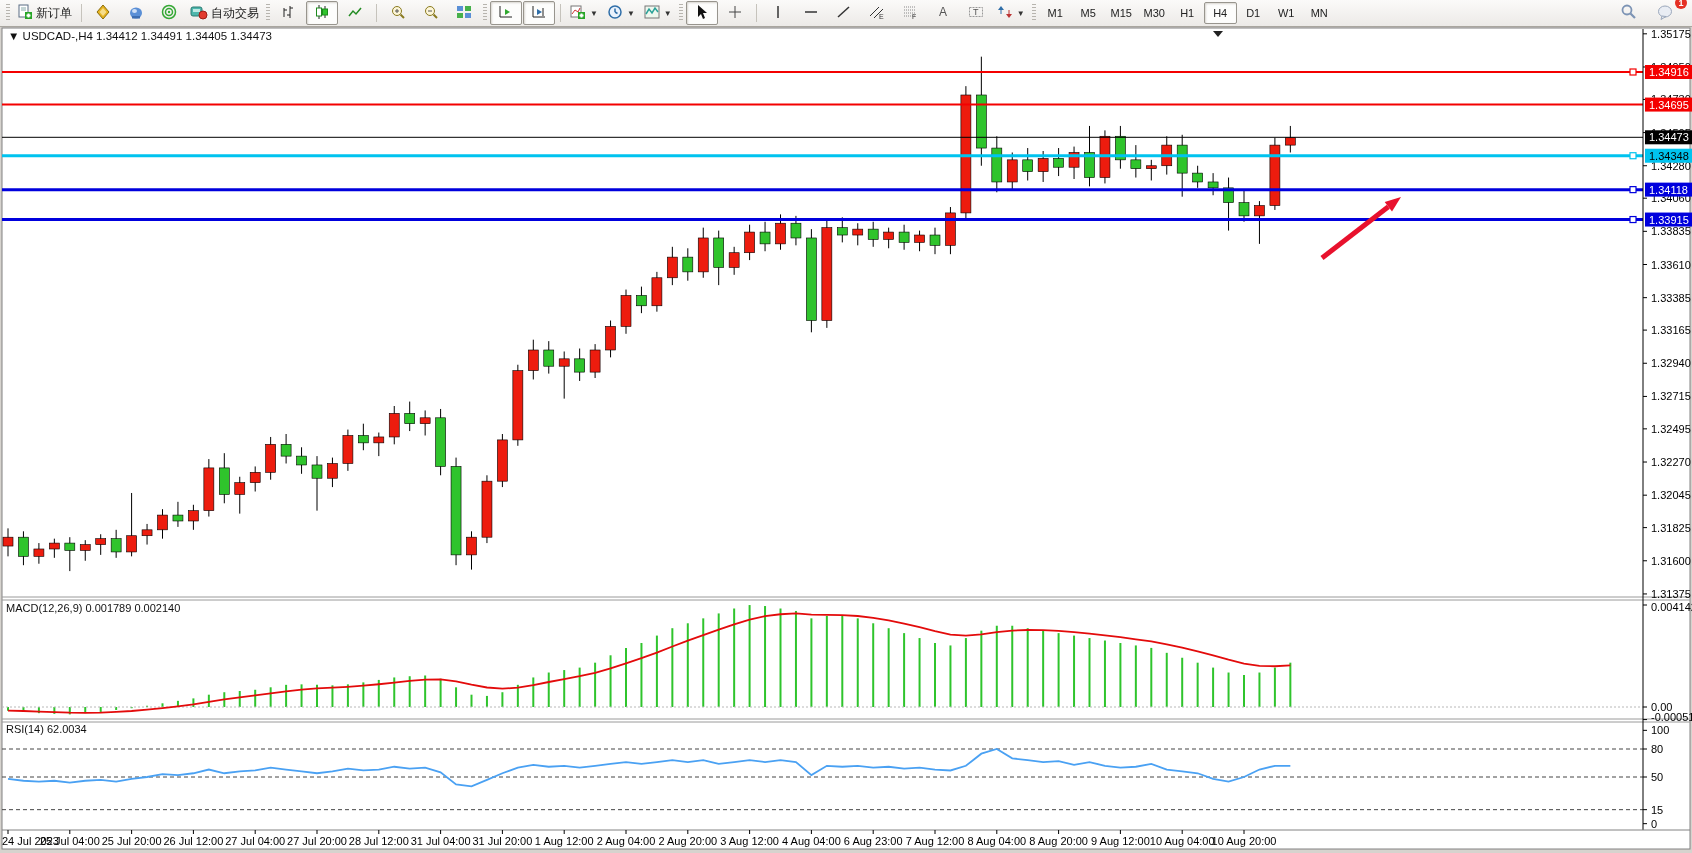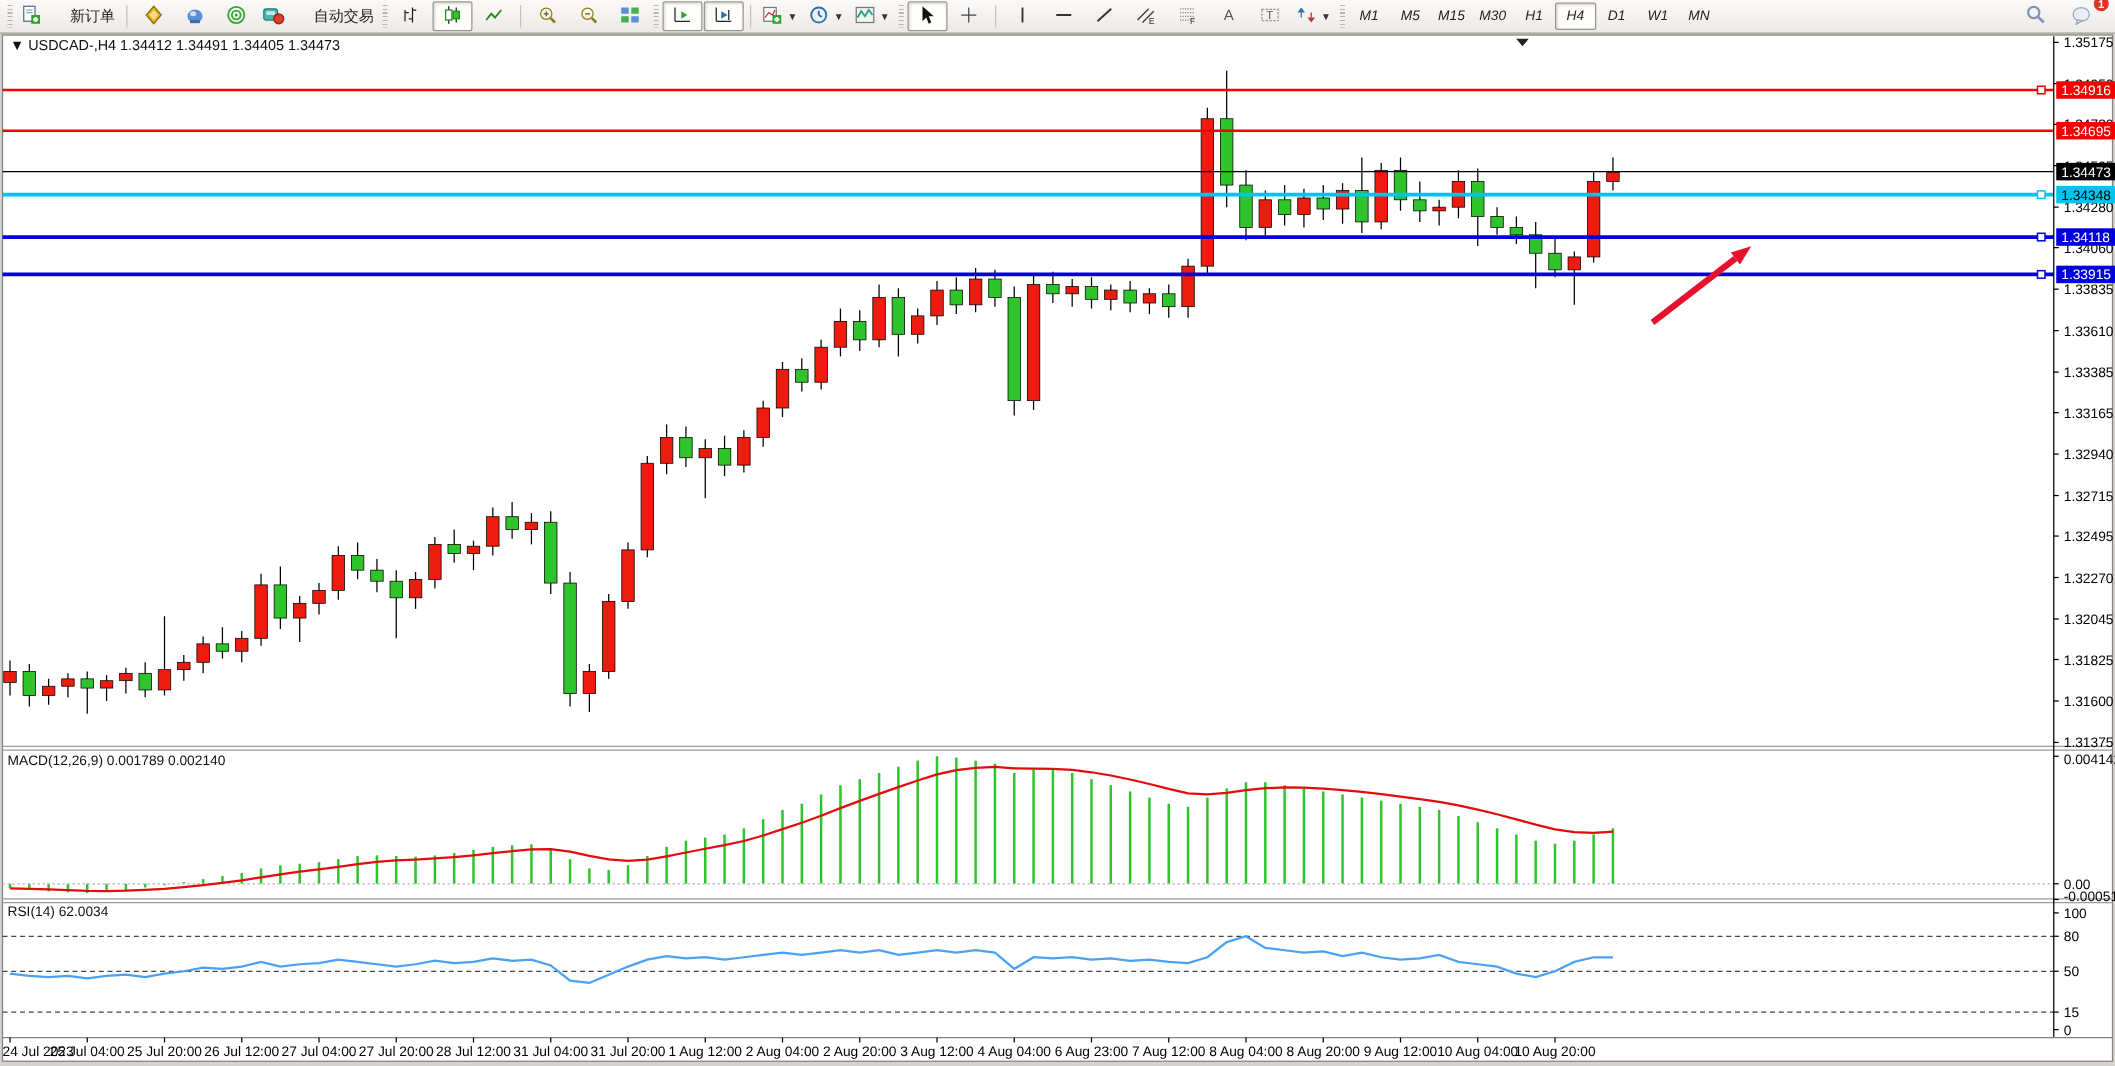--- a/index.html
+++ b/index.html
@@ -7,24 +7,24 @@
   
   #toolbar{position:absolute;left:0;top:0;width:1692px;height:27px;
     background:linear-gradient(#fbfaf9,#eceae7);border-bottom:1px solid #a9a69f;
     display:flex;align-items:center;padding:0 4px;box-sizing:border-box;gap:1px;}
   .tb-btn{height:22px;min-width:24px;display:flex;align-items:center;justify-content:center;
     gap:3px;padding:0 3px;border:1px solid transparent;border-radius:2px;font-size:12px;color:#222;}
   .tb-btn.active{border:1px solid #98958e;background:#fdfdfc;box-shadow:inset 1px 1px 2px #d8d5d0;}
   .tb-sep{width:1px;height:18px;background:#c6c3bc;margin:0 4px;}
   .tb-grip{width:4px;height:18px;margin:0 2px;
     background:repeating-linear-gradient(#b7b4ae 0 1px,transparent 1px 3px);}
-  .tb-label{font-size:12px;white-space:nowrap;margin-left:20px;}
+  .tb-label{font-size:12px;white-space:nowrap;}
   .caret{font-size:8px;color:#333;margin-left:1px;}
   .tf-btn{height:20px;min-width:25px;display:flex;align-items:center;justify-content:center;
-    font-size:11px;color:#222;border:1px solid transparent;border-radius:2px;padding:0 3px;font-style:italic;}
+    font-size:11px;color:#222;border:1px solid transparent;border-radius:2px;padding:0 3px;}
   .tf-btn.active{border:1px solid #98958e;background:#fdfdfc;box-shadow:inset 1px 1px 2px #d8d5d0;}
   #tb-right{margin-left:auto;display:flex;align-items:center;gap:6px;padding-right:6px;}
   .badge{position:absolute;top:-5px;right:-6px;background:#e53125;color:#fff;border-radius:8px;
     font-size:9px;min-width:12px;height:12px;line-height:12px;text-align:center;font-weight:bold;}
   
   #chart-svg{position:absolute;left:0;top:27px;}
   text{font-family:"Liberation Sans",sans-serif;}
 </style>
 </head>
 <body>

